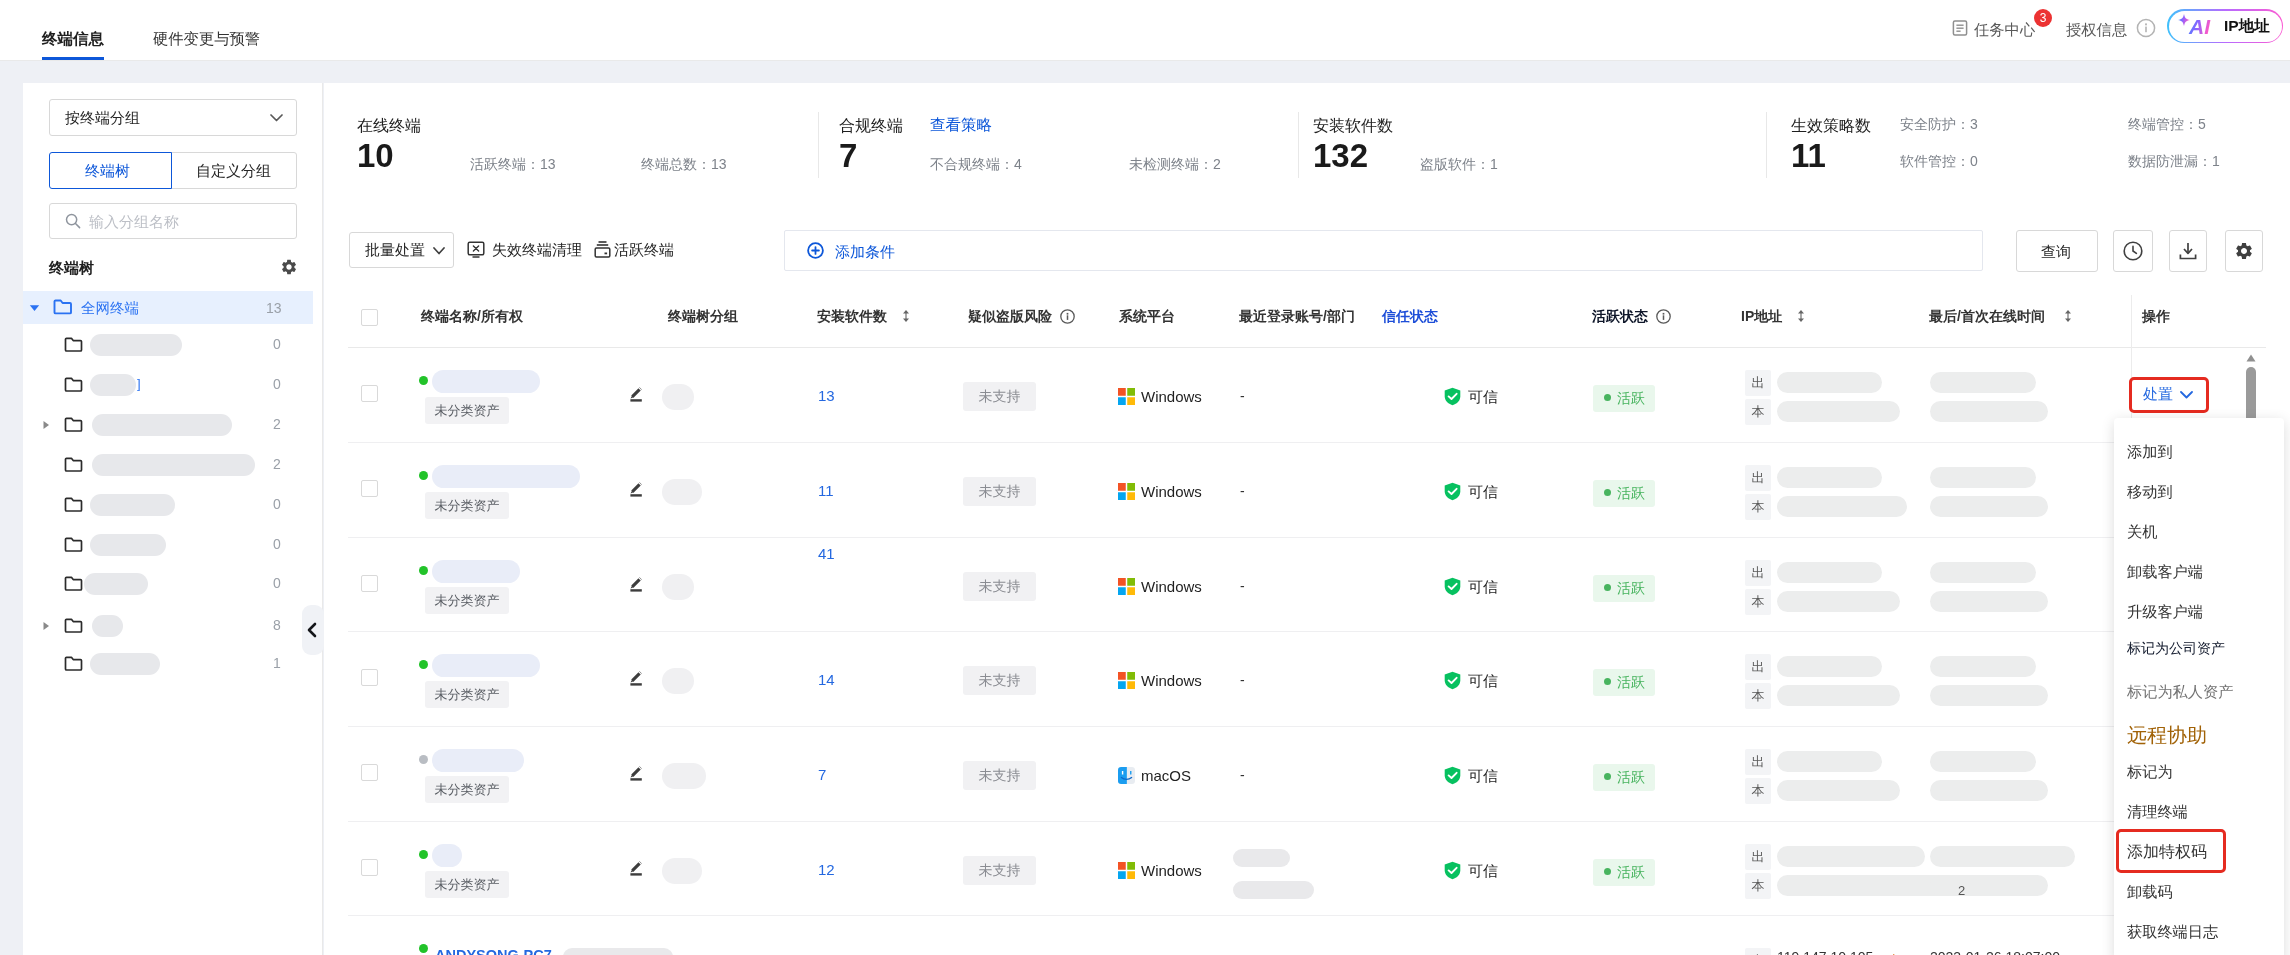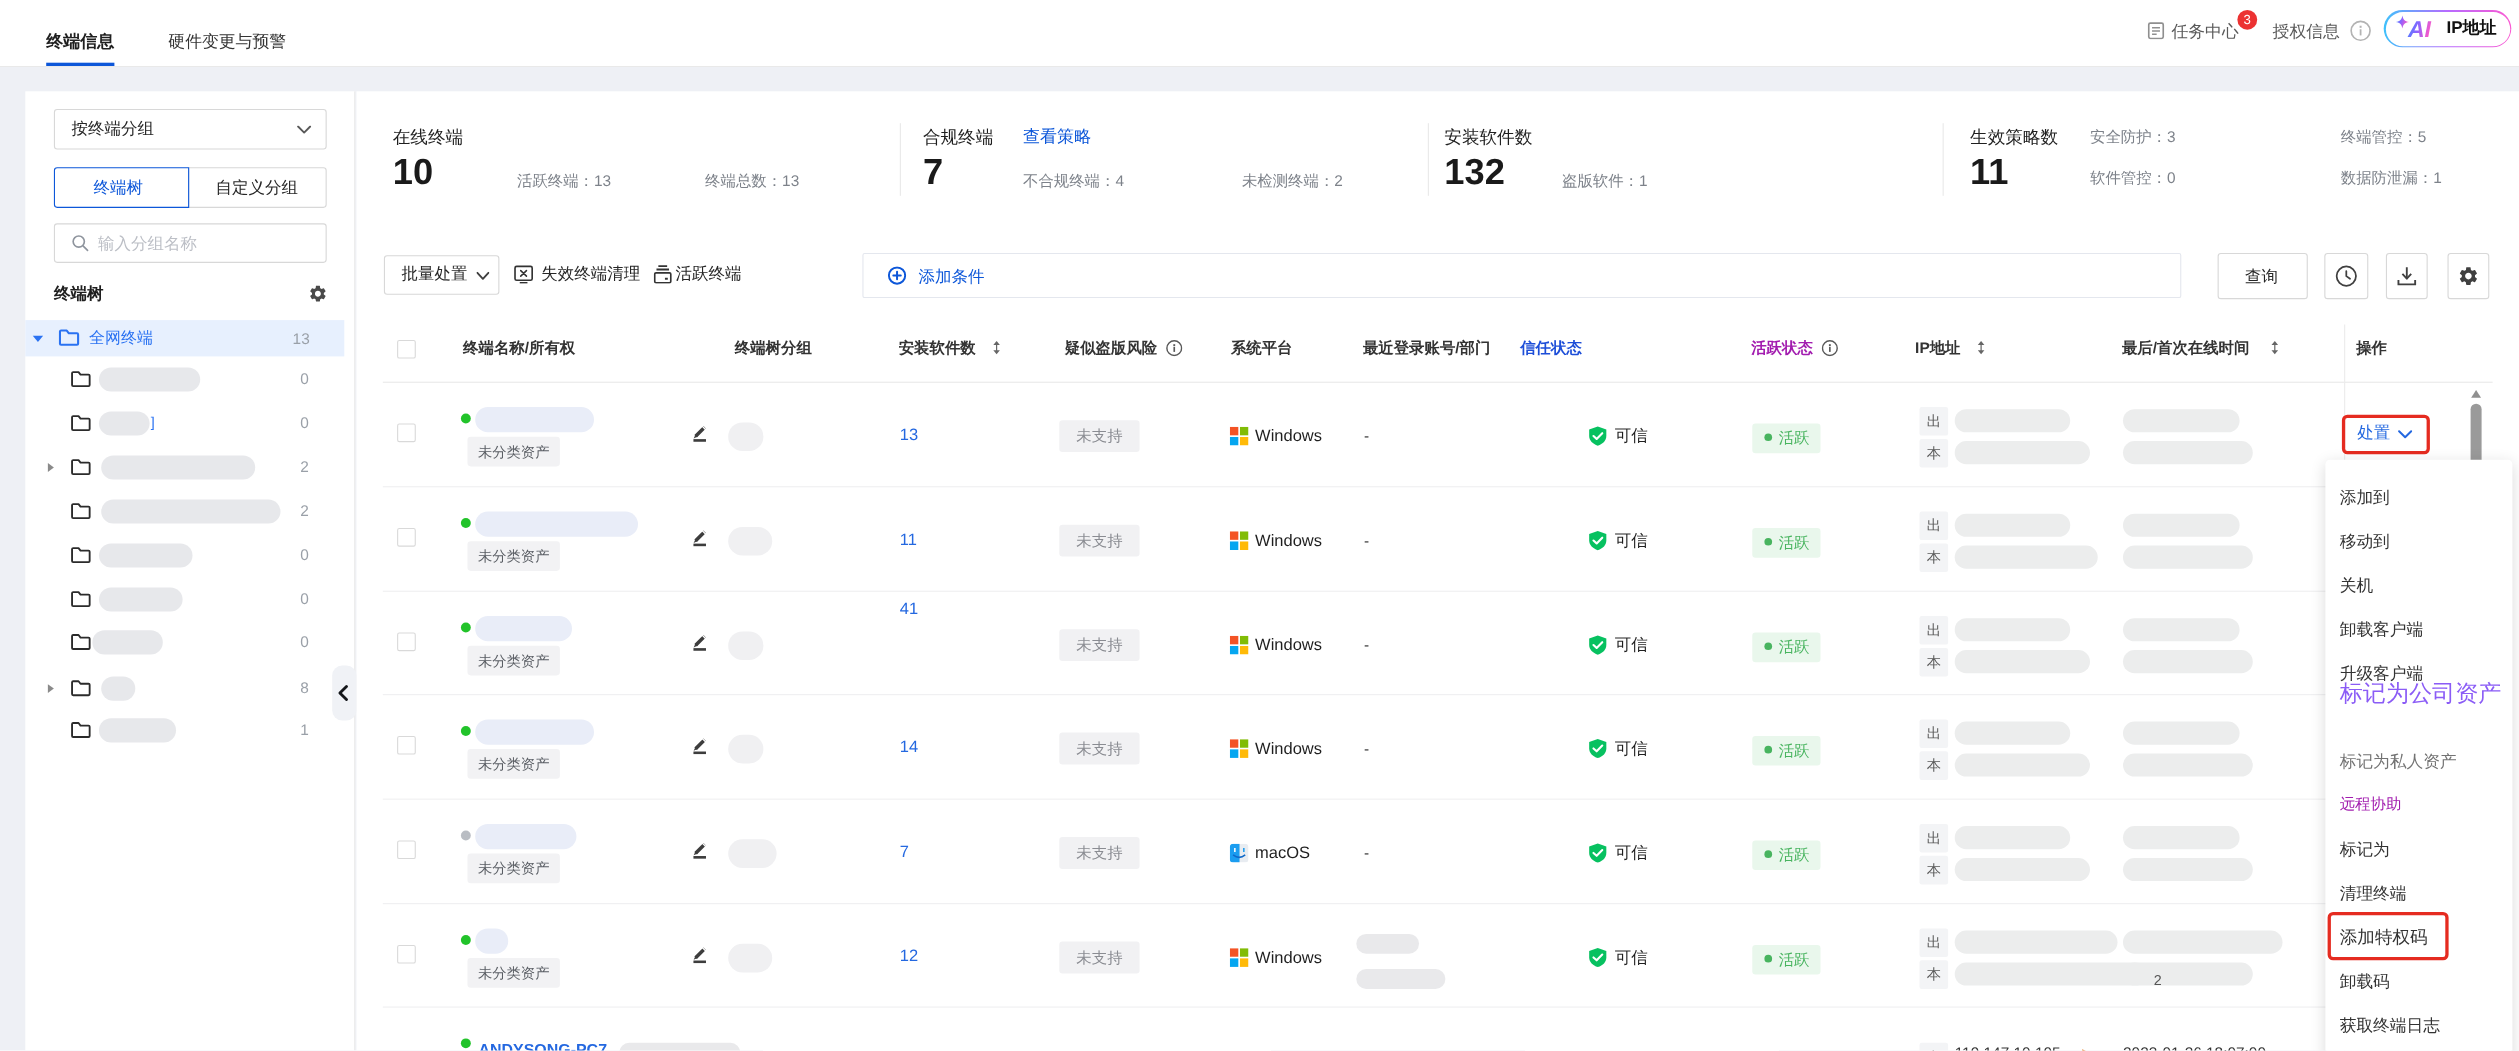--- a/index.html
+++ b/index.html
@@ -198,21 +198,21 @@
     </svg>
 <div style="position:absolute;left:968px;top:308px;font-size:14px;color:#333;font-weight:700;white-space:nowrap;line-height:1.2;">疑似盗版风险</div>
 <svg style="position:absolute;left:1060px;top:309px;" width="15" height="15" viewBox="0 0 15 15">
       <circle cx="7.5" cy="7.5" r="6.7" fill="none" stroke="#595959" stroke-width="1.3"></circle>
       <rect x="6.75" y="6.3" width="1.5" height="4.6" fill="#595959"></rect>
       <rect x="6.65" y="3.9" width="1.7" height="1.7" fill="#595959"></rect>
     </svg>
 <div style="position:absolute;left:1119px;top:308px;font-size:14px;color:#333;font-weight:700;white-space:nowrap;line-height:1.2;">系统平台</div>
 <div style="position:absolute;left:1239px;top:308px;font-size:14px;color:#333;font-weight:700;white-space:nowrap;line-height:1.2;">最近登录账号/部门</div>
 <div style="position:absolute;left:1382px;top:308px;font-size:14px;color:#1d4ed8;font-weight:700;white-space:nowrap;line-height:1.2;">信任状态</div>
-<div style="position:absolute;left:1592px;top:308px;font-size:14px;color:#a21caf;font-weight:700;white-space:nowrap;line-height:1.2;">活跃状态</div>
+<div style="position:absolute;left:1592px;top:308px;font-size:14px;color:#0f172a;font-weight:700;white-space:nowrap;line-height:1.2;">活跃状态</div>
 <svg style="position:absolute;left:1656px;top:309px;" width="15" height="15" viewBox="0 0 15 15">
       <circle cx="7.5" cy="7.5" r="6.7" fill="none" stroke="#595959" stroke-width="1.3"></circle>
       <rect x="6.75" y="6.3" width="1.5" height="4.6" fill="#595959"></rect>
       <rect x="6.65" y="3.9" width="1.7" height="1.7" fill="#595959"></rect>
     </svg>
 <div style="position:absolute;left:1741px;top:308px;font-size:14px;color:#333;font-weight:700;white-space:nowrap;line-height:1.2;">IP地址</div>
 <svg style="position:absolute;left:1796px;top:309px;" width="10" height="14" viewBox="0 0 10 14">
       <path d="M5 1 L8 4.6 H2 Z" fill="#666"></path>
       <path d="M5 13 L2 9.4 H8 Z" fill="#666"></path>
       <rect x="4.45" y="3.4" width="1.1" height="7.2" fill="#666"></rect>
@@ -468,21 +468,21 @@
 <svg style="position:absolute;left:2246px;top:354px;z-index:5;" width="10" height="8" viewBox="0 0 10 8">
       <path d="M5 0.5 L9.5 7.5 H0.5 Z" fill="#909090"></path>
     </svg>
 <div style="position:absolute;left:2246px;top:367px;width:10px;height:88px;border-radius:5px;background:#9a9a9a;z-index:5;"></div>
 <div style="position:absolute;left:2114px;top:418px;width:170px;height:548px;background:#fff;border-radius:4px;box-shadow:0 3px 14px rgba(0,0,0,0.14);z-index:8;"></div>
 <div style="position:absolute;left:2127px;top:442px;font-size:15.2px;color:#333;white-space:nowrap;z-index:9;">添加到</div>
 <div style="position:absolute;left:2127px;top:482px;font-size:15.2px;color:#333;white-space:nowrap;z-index:9;">移动到</div>
 <div style="position:absolute;left:2127px;top:522px;font-size:15.2px;color:#333;white-space:nowrap;z-index:9;">关机</div>
 <div style="position:absolute;left:2127px;top:562px;font-size:15.2px;color:#333;white-space:nowrap;z-index:9;">卸载客户端</div>
 <div style="position:absolute;left:2127px;top:602px;font-size:15.2px;color:#333;white-space:nowrap;z-index:9;">升级客户端</div>
-<div style="position:absolute;left:2127px;top:616px;font-size:21px;color:#8b5cf6;white-space:nowrap;z-index:9;">标记为公司资产</div>
+<div style="position:absolute;left:2127px;top:640px;font-size:14px;color:#0f172a;white-space:nowrap;z-index:9;">标记为公司资产</div>
 <div style="position:absolute;left:2127px;top:682px;font-size:15.2px;color:#737373;white-space:nowrap;z-index:9;">标记为私人资产</div>
-<div style="position:absolute;left:2127px;top:722px;font-size:14px;color:#a21caf;white-space:nowrap;z-index:9;">远程协助</div>
+<div style="position:absolute;left:2127px;top:722px;font-size:20px;color:#a16207;white-space:nowrap;z-index:9;">远程协助</div>
 <div style="position:absolute;left:2127px;top:762px;font-size:15.2px;color:#333;white-space:nowrap;z-index:9;">标记为</div>
 <div style="position:absolute;left:2127px;top:802px;font-size:15.2px;color:#333;white-space:nowrap;z-index:9;">清理终端</div>
 <div style="position:absolute;left:2127px;top:842px;font-size:16px;color:#333;white-space:nowrap;z-index:9;">添加特权码</div>
 <div style="position:absolute;left:2127px;top:882px;font-size:15.2px;color:#333;white-space:nowrap;z-index:9;">卸载码</div>
 <div style="position:absolute;left:2127px;top:922px;font-size:15.2px;color:#333;white-space:nowrap;z-index:9;">获取终端日志</div>
 <div style="position:absolute;left:2116px;top:829px;width:110px;height:44px;border:3px solid #e52b20;border-radius:5px;z-index:10;"></div>
 </div>
 </body></html>

